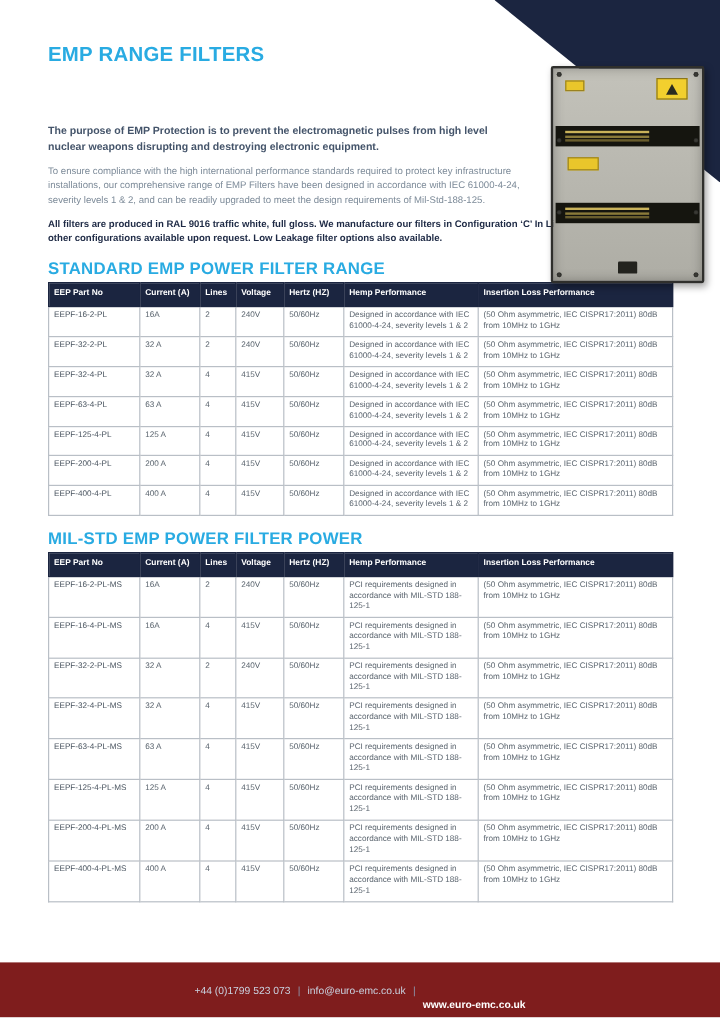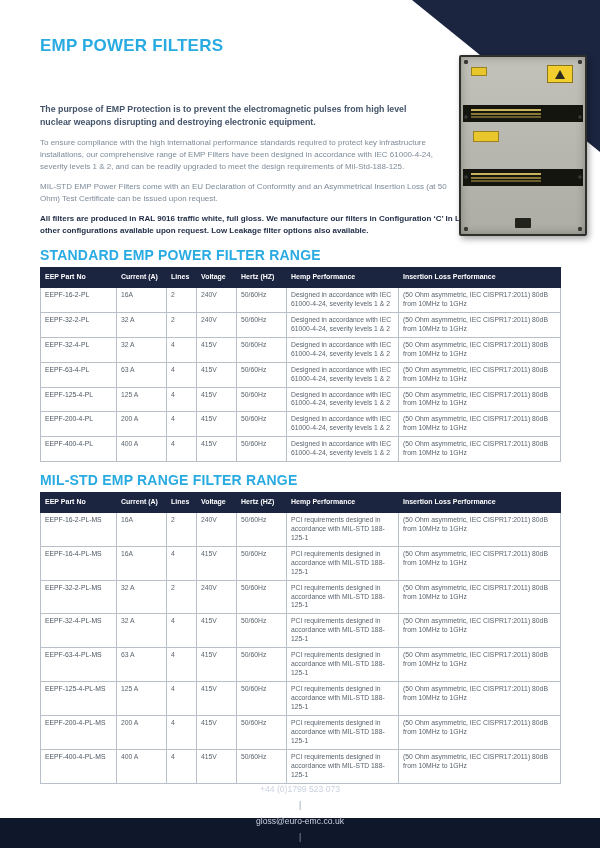--- a/index.html
+++ b/index.html
@@ -49,23 +49,23 @@
     background:#1b2540; color:#ffffff; font-size:7px; font-weight:bold;
     text-align:left; padding:5px 4px; border:1px solid #1b2540; line-height:1.2;
   }
   table.range td {
     font-size:6.8px; color:#5a646e; padding:3px 4px; border:1px solid #b9bfc6;
     vertical-align:top; line-height:1.32; background:#ffffff;
   }
   table.range td:first-child { color:#4a5560; }
 
   .footer {
-    position:absolute; left:0; right:0; bottom:0; height:30px; background:#0f172a;
+    position:absolute; left:0; right:0; bottom:0; height:46px; background:#7f1d1d;
     display:flex; align-items:center; justify-content:center; gap:6px;
-    font-size:8.6px; color:#c9d2e0; z-index:4;flex-direction:column;
+    font-size:8.6px; color:#c9d2e0; z-index:4;
   }
   .footer .sep { color:#8d99b0; }
   .footer .website { color:#ffffff; font-weight:bold;margin-top:24px; }
 </style>
 </head>
 <body>
 
 <div class="page">
 
   <div class="corner"></div>
@@ -89,25 +89,24 @@
       <span class="screw s8"></span>
       <div class="sec">
         <span class="connector"></span>
       </div>
       <span class="screw s5"></span>
       <span class="screw s6"></span>
     </div>
   </div>
 
   <div class="content">
-    <h1 class="title">EMP POWER FILTERS</h1>
+    <h1 class="title">EMP RANGE FILTERS</h1>
 
     <p class="lead">The purpose of EMP Protection is to prevent the electromagnetic pulses from high level nuclear weapons disrupting and destroying electronic equipment.</p>
     <p class="body">To ensure compliance with the high international performance standards required to protect key infrastructure installations, our comprehensive range of EMP Filters have been designed in accordance with IEC 61000-4-24, severity levels 1 &amp; 2, and can be readily upgraded to meet the design requirements of Mil-Std-188-125.</p>
-    <p class="body">MIL-STD EMP Power Filters come with an EU Declaration of Conformity and an Asymmetrical Insertion Loss (at 50 Ohm) Test Certificate can be issued upon request.</p>
     <p class="note">All filters are produced in RAL 9016 traffic white, full gloss. We manufacture our filters in Configuration ‘C’ In Line Input/rear output, other configurations available upon request. Low Leakage filter options also available.</p>
 
     <h2 class="section-title">STANDARD EMP POWER FILTER RANGE</h2>
     <table class="range">
       <colgroup>
         <col style="width:76px">
           <col style="width:50px">
           <col style="width:30px">
         <col style="width:40px">
           <col style="width:50px">
@@ -185,21 +184,21 @@
             <td>400 A</td>
             <td>4</td>
             <td>415V</td>
             <td>50/60Hz</td>
             <td>Designed in accordance with IEC 61000-4-24, severity levels 1 &amp; 2</td>
             <td>(50 Ohm asymmetric, IEC CISPR17:2011) 80dB from 10MHz to 1GHz</td>
           </tr>
         </tbody>
     </table>
 
-    <h2 class="section-title">MIL-STD EMP RANGE FILTER RANGE</h2>
+    <h2 class="section-title">MIL-STD EMP POWER FILTER POWER</h2>
     <table class="range">
       <colgroup>
         <col style="width:76px">
           <col style="width:50px">
           <col style="width:30px">
         <col style="width:40px">
           <col style="width:50px">
           <col style="width:112px">
           <col style="width:162px">
       </colgroup>
@@ -287,18 +286,18 @@
             <td>PCI requirements designed in accordance with MIL-STD 188-125-1</td>
             <td>(50 Ohm asymmetric, IEC CISPR17:2011) 80dB from 10MHz to 1GHz</td>
           </tr>
         </tbody>
     </table>
   </div>
 
   <div class="footer">
     <span>+44 (0)1799 523 073</span>
     <span class="sep">|</span>
-    <span>gloss@euro-emc.co.uk</span>
+    <span>info@euro-emc.co.uk</span>
     <span class="sep">|</span>
     <span class="website">www.euro-emc.co.uk</span>
   </div>
 
 </div>
 
 </body></html>

